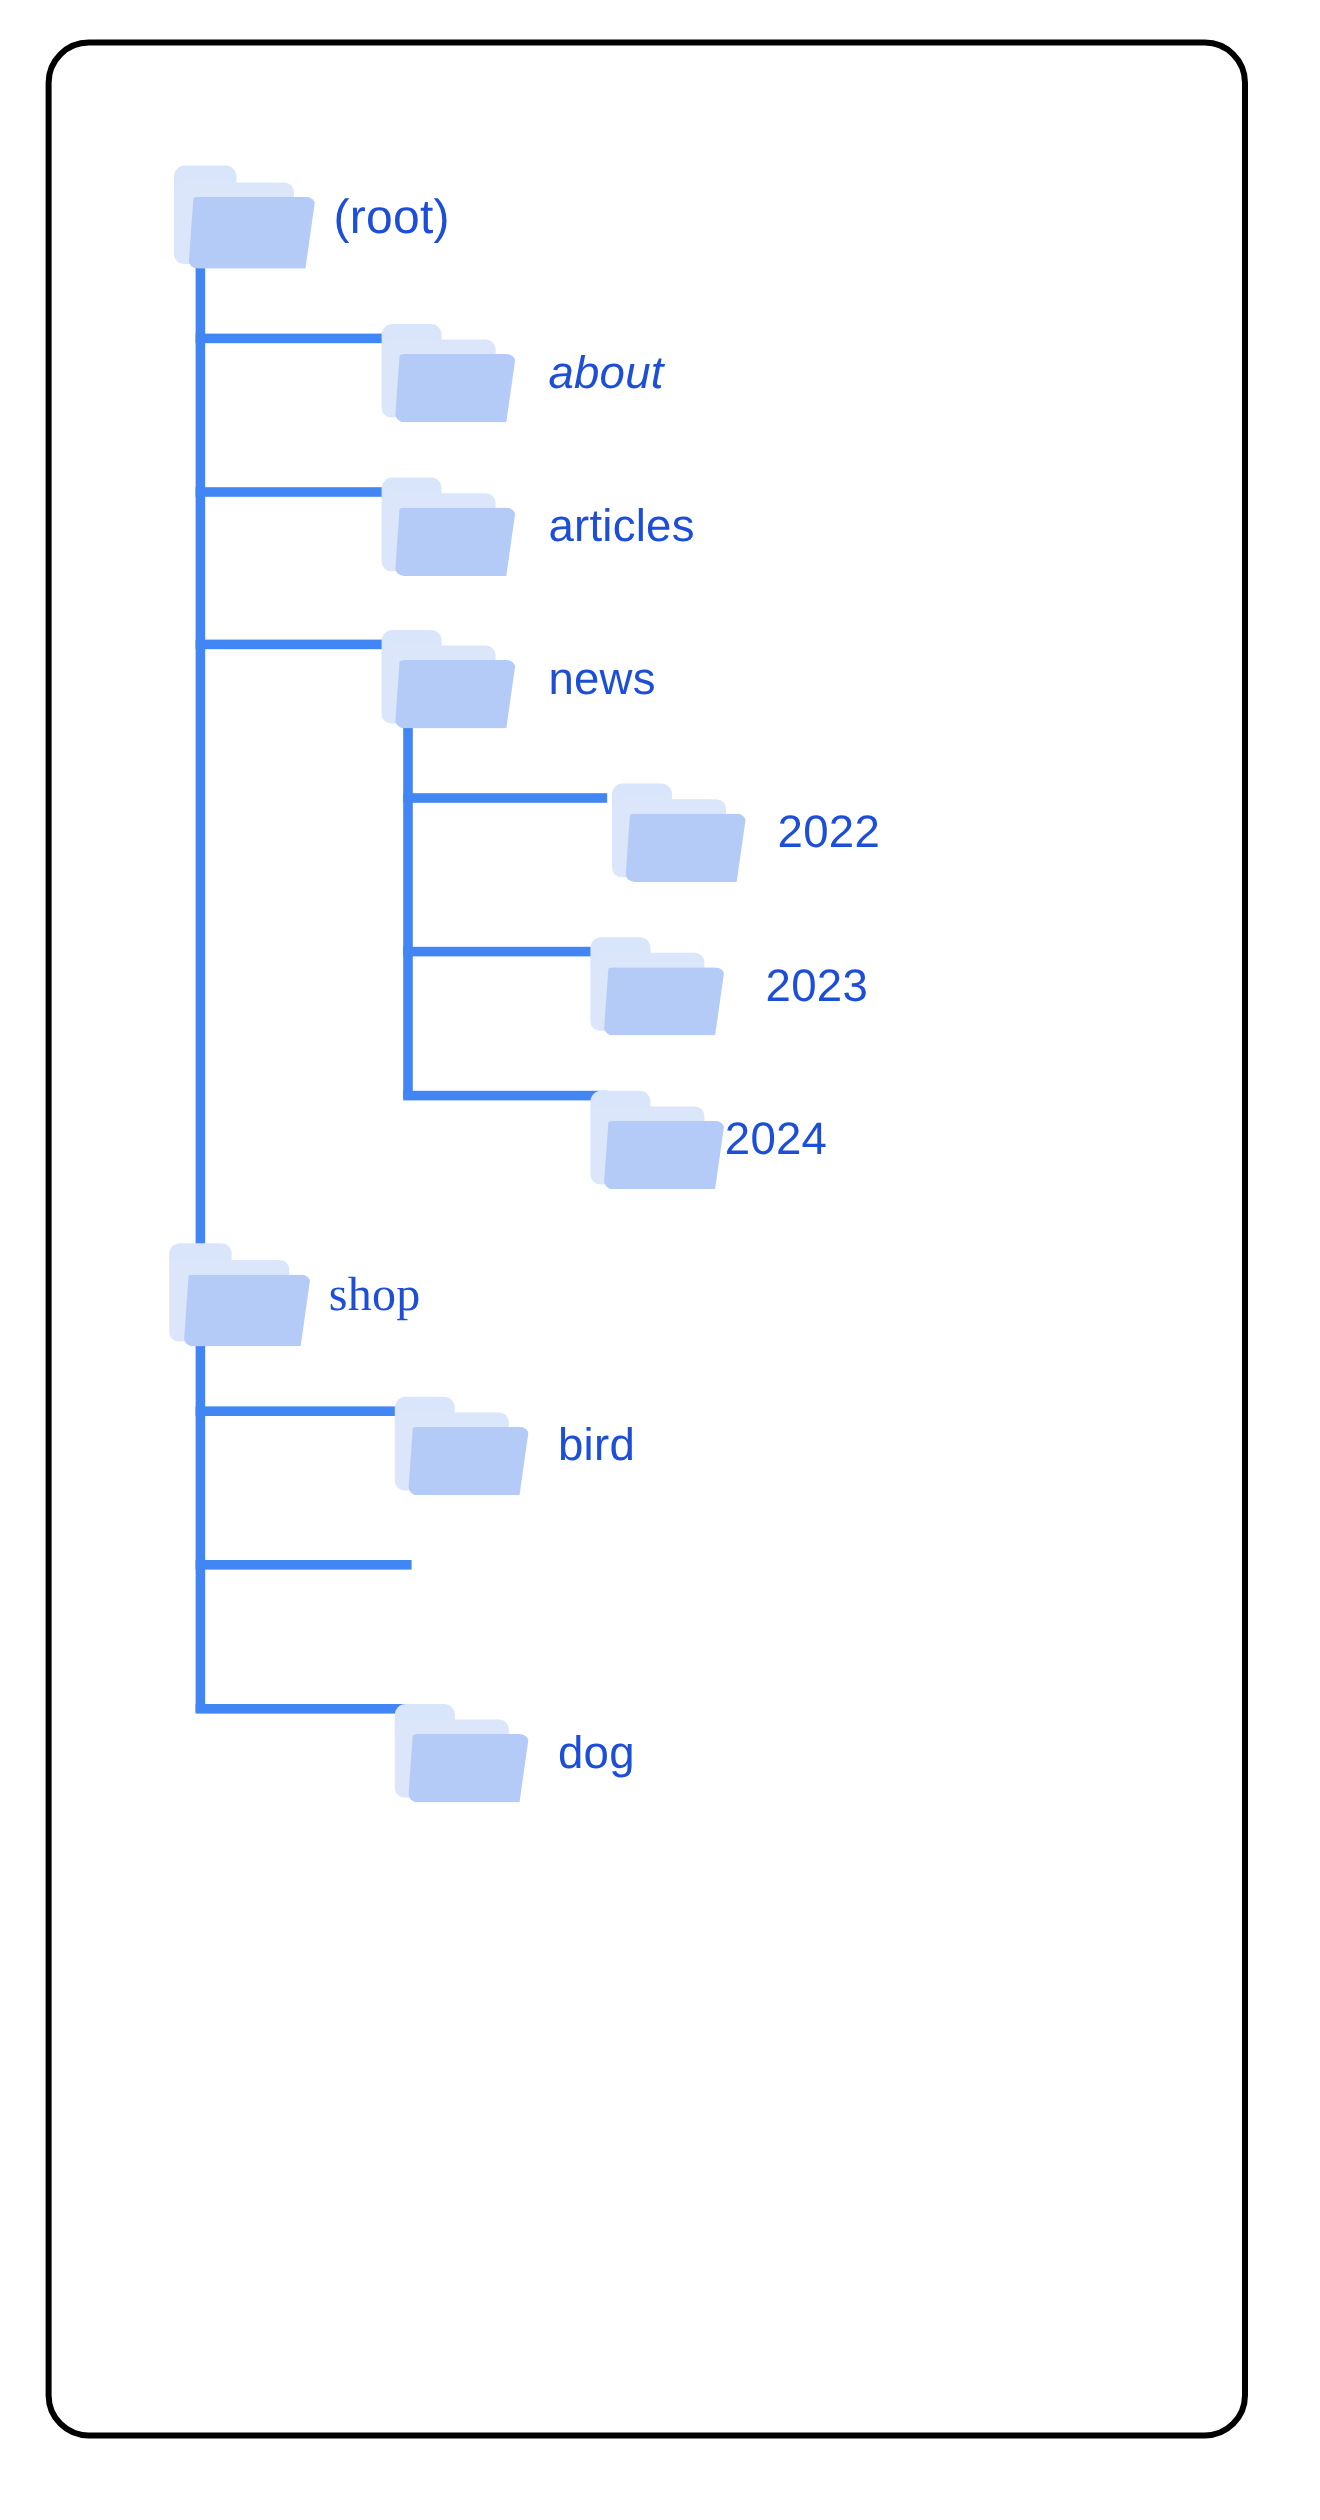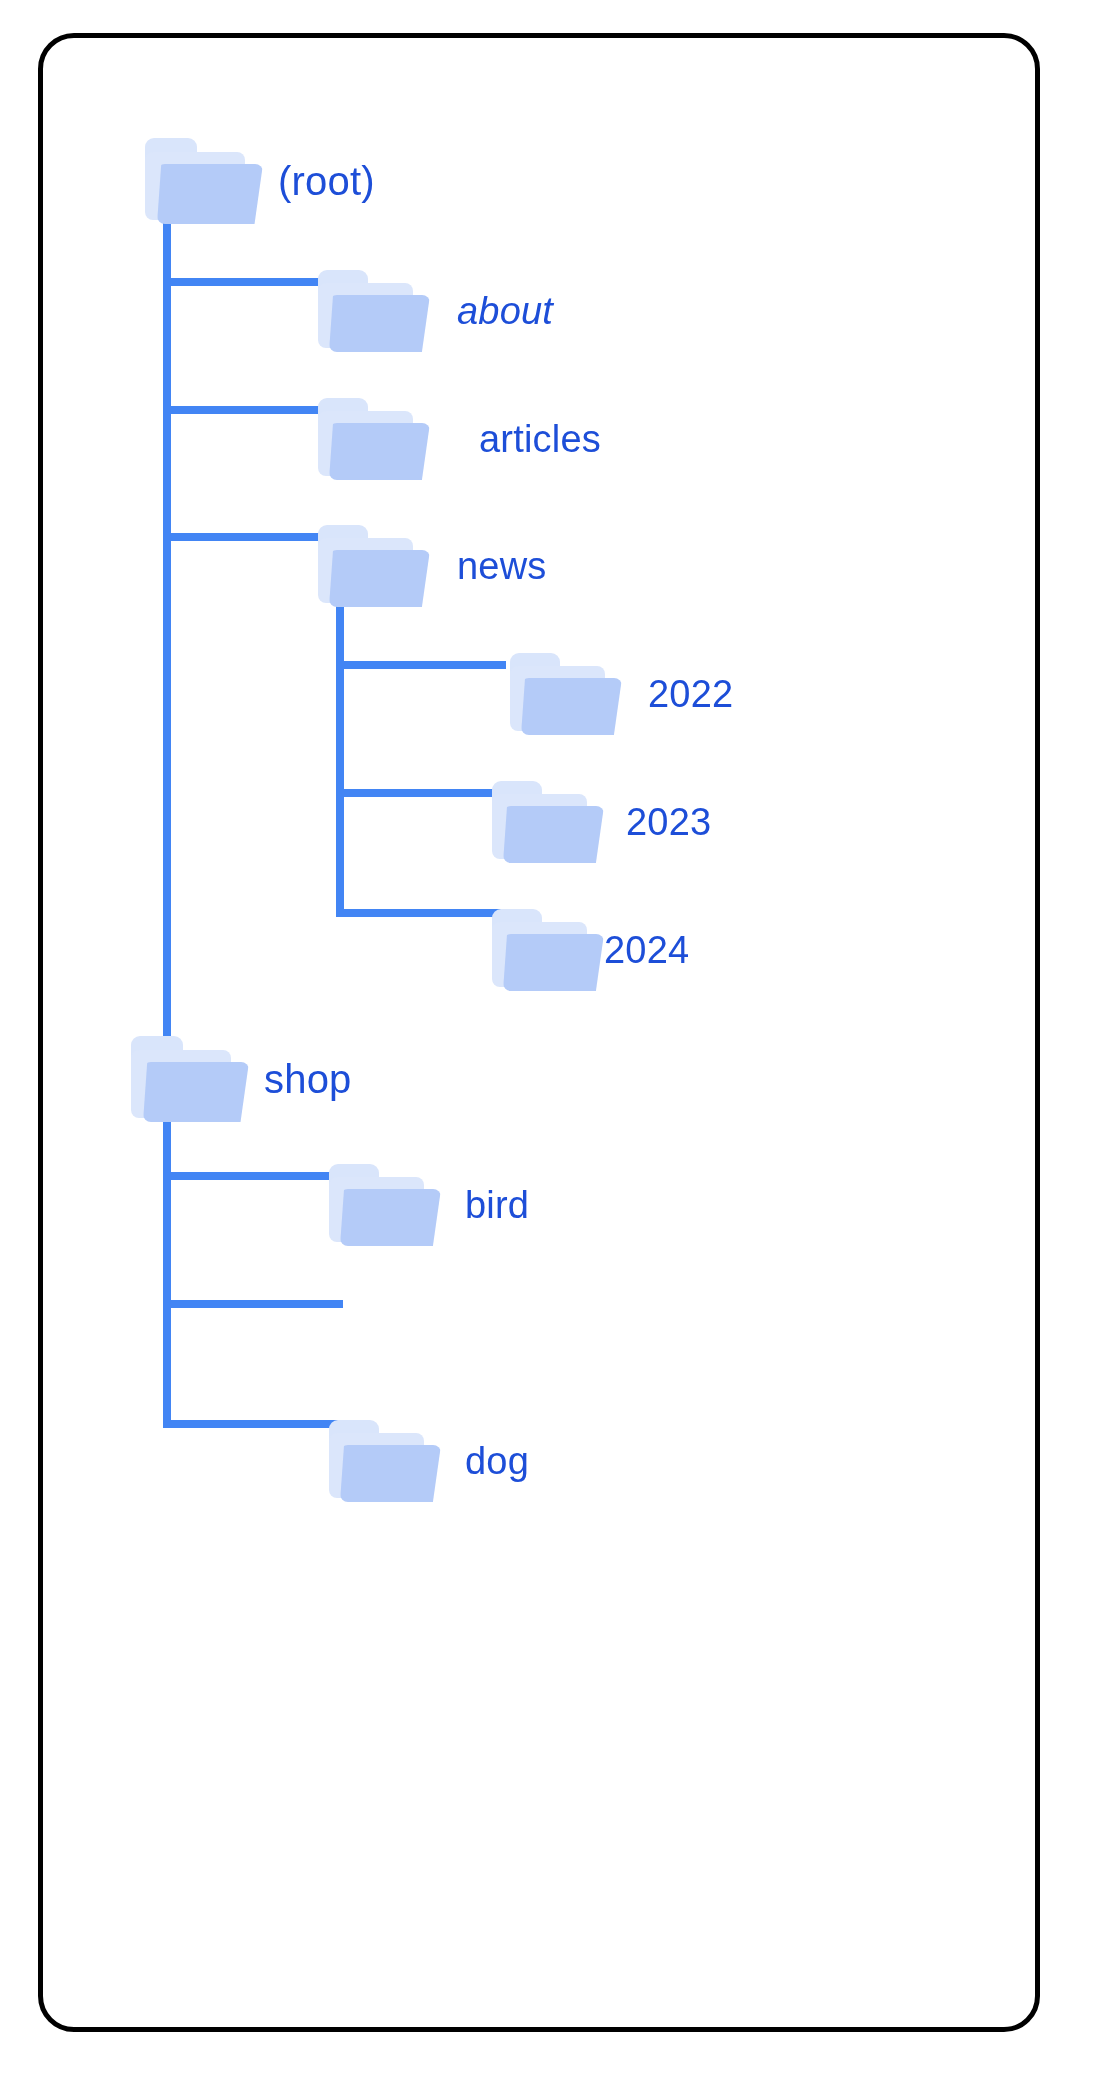--- a/index.html
+++ b/index.html
@@ -119,21 +119,21 @@
     <div class="node" style="left:275px; top:232px;">
       <span class="folder" style="width:112px; height:82px;">
         <span class="tab" style="left:0px;  top:0px;  width:50px;  height:21px;"></span>
         <span class="back" style="left:0px;  top:13px; width:95px;  height:65px;"></span>
         <span class="front" style="left:11px; top:25px; width:101px; height:57px;
                                    clip-path: polygon(4% 0, 100% 0, 92% 100%, 0 100%);"></span>
       </span>
       <span class="label" style="font-size:38px; margin-left:27px;font-style:italic;">about</span>
     </div>
 
-    <div class="node" style="left:275px; top:360px;gap:22px;">
+    <div class="node" style="left:275px; top:360px;">
       <span class="folder" style="width:112px; height:82px;">
         <span class="tab" style="left:0px;  top:0px;  width:50px;  height:21px;"></span>
         <span class="back" style="left:0px;  top:13px; width:95px;  height:65px;"></span>
         <span class="front" style="left:11px; top:25px; width:101px; height:57px;
                                    clip-path: polygon(4% 0, 100% 0, 92% 100%, 0 100%);"></span>
       </span>
       <span class="label" style="font-size:38px; margin-left:27px;">articles</span>
     </div>
 
     <div class="node" style="left:275px; top:487px;">
@@ -156,34 +156,34 @@
       <span class="label" style="font-size:38px; margin-left:26px;">2022</span>
     </div>
 
     <div class="node" style="left:449px; top:743px;">
       <span class="folder" style="width:112px; height:82px;">
         <span class="tab" style="left:0px;  top:0px;  width:50px;  height:21px;"></span>
         <span class="back" style="left:0px;  top:13px; width:95px;  height:65px;"></span>
         <span class="front" style="left:11px; top:25px; width:101px; height:57px;
                                    clip-path: polygon(4% 0, 100% 0, 92% 100%, 0 100%);"></span>
       </span>
-      <span class="label" style="font-size:38px; margin-left:22px;">2023</span>
+      <span class="label" style="font-size:38px; margin-left:34px;">2023</span>
     </div>
 
     <div class="node" style="left:449px; top:871px;">
       <span class="folder" style="width:112px; height:82px;">
         <span class="tab" style="left:0px;  top:0px;  width:50px;  height:21px;"></span>
         <span class="back" style="left:0px;  top:13px; width:95px;  height:65px;"></span>
         <span class="front" style="left:11px; top:25px; width:101px; height:57px;
                                    clip-path: polygon(4% 0, 100% 0, 92% 100%, 0 100%);"></span>
       </span>
       <span class="label" style="font-size:38px; ">2024</span>
     </div>
 
-    <div class="node" style="left:88px; top:998px;">
+    <div class="node" style="left:98px; top:998px;font-family:Liberation Serif, serif;">
       <span class="folder" style="width:118px; height:86px;">
         <span class="tab" style="left:0px;  top:0px;  width:52px;  height:22px;"></span>
         <span class="back" style="left:0px;  top:14px; width:100px; height:68px;"></span>
         <span class="front" style="left:12px; top:26px; width:106px; height:60px;
                                    clip-path: polygon(4% 0, 100% 0, 92% 100%, 0 100%);"></span>
       </span>
       <span class="label" style="font-size:40px; margin-left:15px;">shop</span>
     </div>
 
     <div class="node" style="left:286px; top:1126px;text-align:right;">

